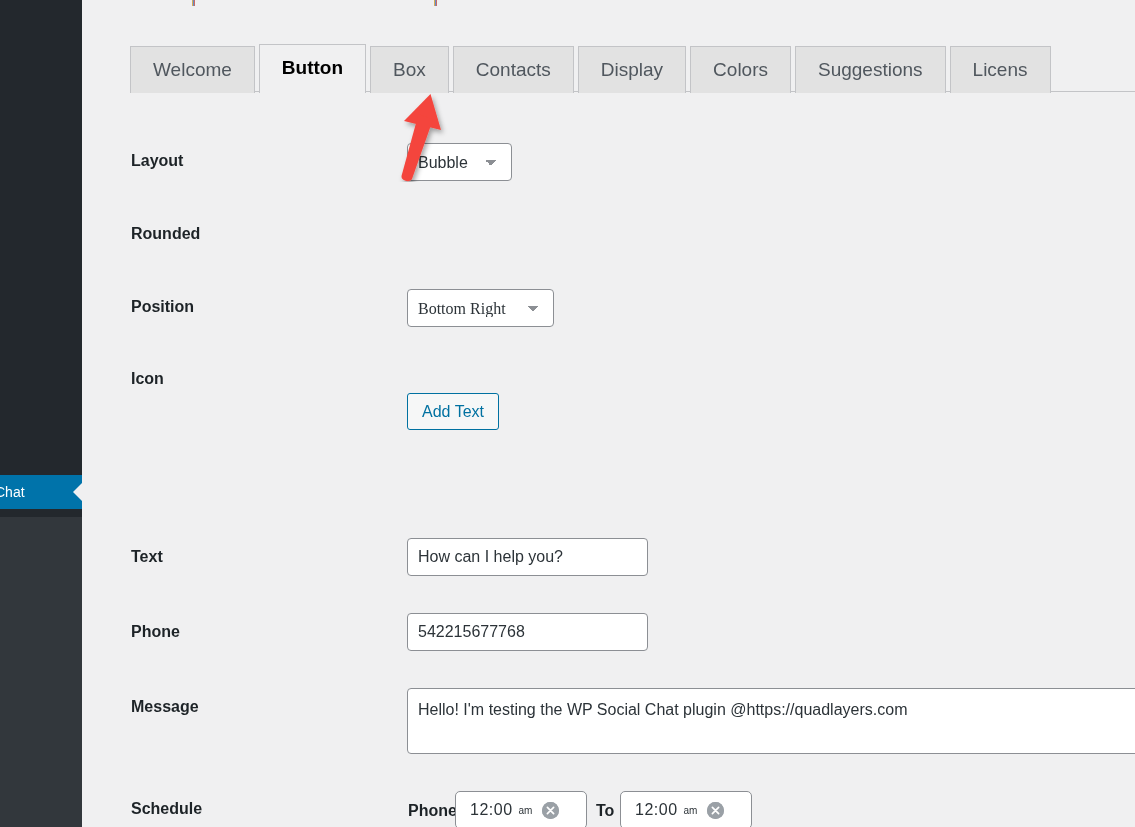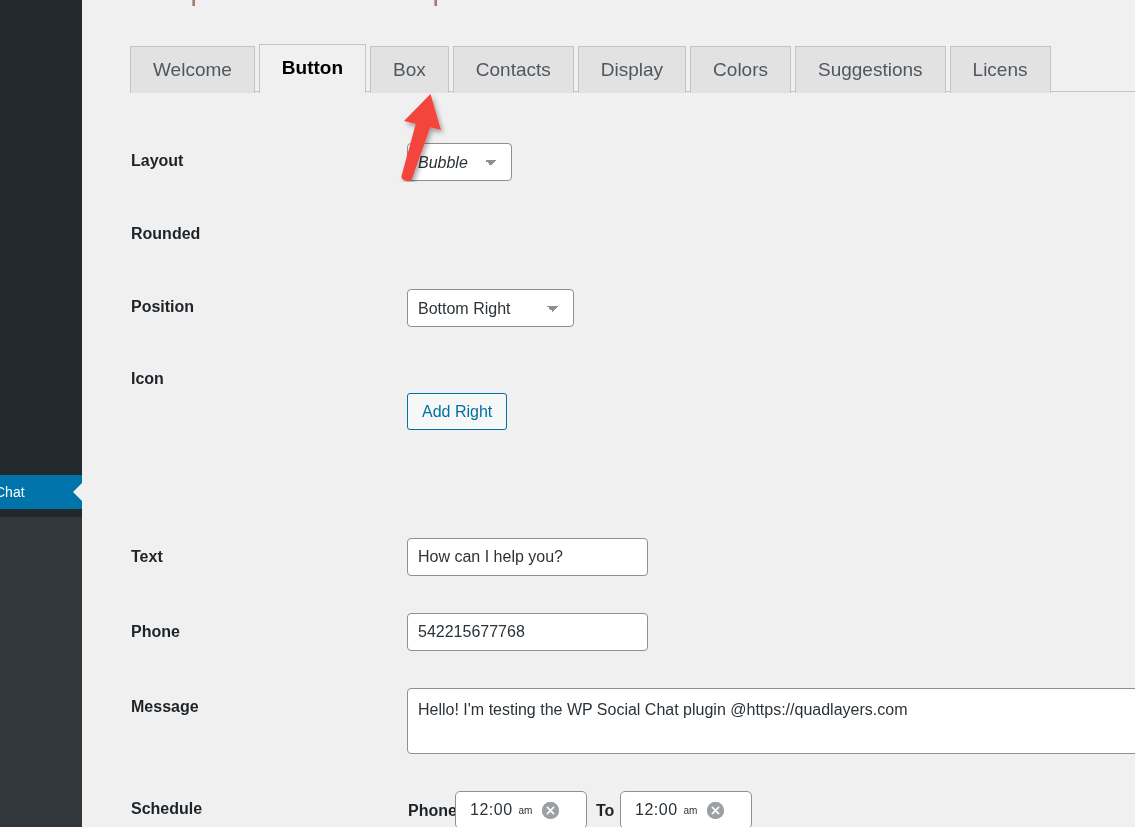--- a/index.html
+++ b/index.html
@@ -273,37 +273,37 @@
         </filter>
       </defs>
       <g filter="url(#ashadow)" fill="#f4453c">
         <path d="M42.5 4 L53 40 L16 31 Z"></path>
         <path d="M30.5 24 L45 29.5 L24 89 C22 93 13 91 13.5 86 Z"></path>
       </g>
     </svg>
 
     <div class="row-label" style="top:153px;">Layout</div>
     <div class="field" style="left:325px; top:143px;">
-      <select class="wp-select" style="width:105px;font-style:italic;">
+      <select class="wp-select" style="width:105px;">
         <option>Bubble</option>
       </select>
     </div>
 
     <div class="row-label" style="top:226px;">Rounded</div>
 
     <div class="row-label" style="top:299px;">Position</div>
     <div class="field" style="left:325px; top:289px;">
-      <select class="wp-select" style="width:167px;">
+      <select class="wp-select" style="width:147px;font-family:Liberation Serif, serif;">
         <option>Bottom Right</option>
       </select>
     </div>
 
     <div class="row-label" style="top:371px;">Icon</div>
     <div class="field" style="left:325px; top:393px;">
-      <button class="btn-secondary">Add Right</button>
+      <button class="btn-secondary">Add Text</button>
     </div>
 
     <div class="row-label" style="top:549px;">Text</div>
     <div class="field" style="left:325px; top:538px;">
       <input class="wp-input" style="width: 241px;" type="text" value="How can I help you?">
     </div>
 
     <div class="row-label" style="top:624px;">Phone</div>
     <div class="field" style="left:325px; top:613px;">
       <input class="wp-input" style="width: 241px;" type="text" value="542215677768">

